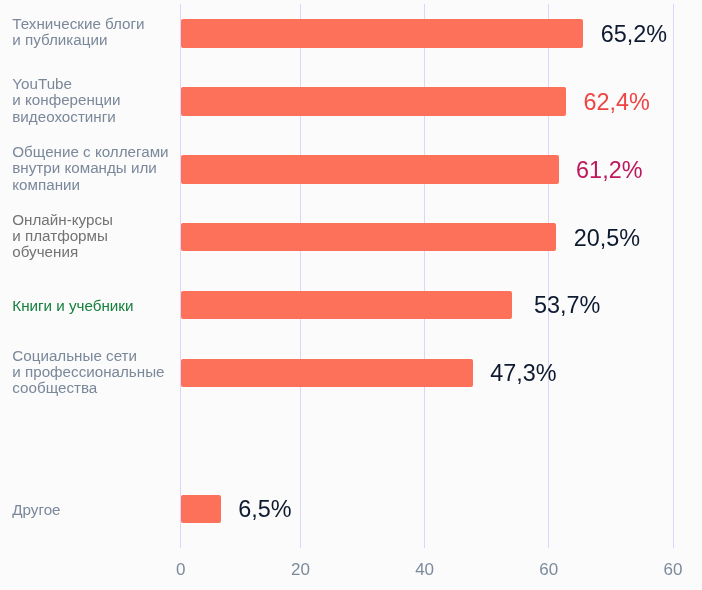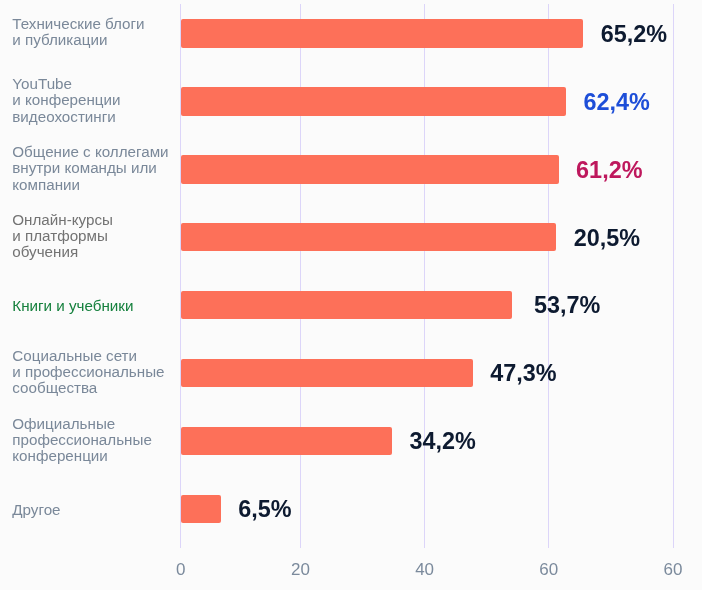--- a/index.html
+++ b/index.html
@@ -37,21 +37,21 @@
   .lines2{top:-3.25px}     
   .lines3{top:-11.15px}    
 
   .bar{position:absolute;left:180.8px;top:0;height:28.3px;
        background:#fd7059;border-radius:2px;}
   .w0{width:402.61px} .w1{width:385.32px} .w2{width:377.91px} .w3{width:375.44px}
   .w4{width:331.60px} .w5{width:292.08px} .w6{width:211.19px} .w7{width:40.14px}
 
   .value-label{
     position:absolute;top:2.35px;transform:translateZ(0);color:#0d1a30;
-    font-size:23.4px;font-weight:bold;line-height:24.2px;
+    font-size:23.4px;font-weight:normal;line-height:24.2px;
     letter-spacing:0;white-space:nowrap;
   }
   .v0{left:600.81px} .v1{left:583.52px} .v2{left:576.11px} .v3{left:573.64px}
   .v4{left:534px} .v5{left:490.28px} .v6{left:409.39px} .v7{left:238.34px}
 
   
   .plot-axis{position:absolute;left:0;top:0;width:702px;height:590px;}
   .tick-label{position:absolute;top:560.6px;color:#7b8a9c;font-size:17px;
               line-height:17px;transform:translate3d(-50%,0,0);white-space:nowrap;}
   .t0{left:180.8px} .t1{left:300.4px} .t2{left:424.6px}
@@ -77,21 +77,21 @@
 и публикации</div>
       <div class="bar w0" style="background: rgb(253, 112, 89);"></div>
       <div class="value-label v0" style="color: rgb(13, 26, 48);">65,2%</div>
     </div>
 
     <div class="bar-row r1">
       <div class="category-label lines3" style="color: rgb(122, 136, 153);">YouTube
 и конференции
 видеохостинги</div>
       <div class="bar w1" style="background: rgb(253, 112, 89);"></div>
-      <div class="value-label v1" style="color: #1d4ed8;">62,4%</div>
+      <div class="value-label v1" style="color: #ef4444;">62,4%</div>
     </div>
 
     <div class="bar-row r2">
       <div class="category-label lines3" style="color: rgb(122, 136, 153);">Общение с коллегами
 внутри команды или
 компании</div>
       <div class="bar w2" style="background: rgb(253, 112, 89);"></div>
       <div class="value-label v2" style="color: #be185d;">61,2%</div>
     </div>
 
@@ -110,27 +110,20 @@
     </div>
 
     <div class="bar-row r5">
       <div class="category-label lines3" style="color: rgb(122, 136, 153);">Социальные сети
 и профессиональные
 сообщества</div>
       <div class="bar w5" style="background: rgb(253, 112, 89);"></div>
       <div class="value-label v5" style="color: rgb(13, 26, 48);">47,3%</div>
     </div>
 
-    <div class="bar-row r6">
-      <div class="category-label lines3" style="color: rgb(122, 136, 153);">Официальные
-профессиональные
-конференции</div>
-      <div class="bar w6" style="background: rgb(253, 112, 89);"></div>
-      <div class="value-label v6" style="color: rgb(13, 26, 48);">34,2%</div>
-    </div>
 
     <div class="bar-row r7">
       <div class="category-label lines1" style="color: rgb(122, 136, 153);">Другое</div>
       <div class="bar w7" style="background: rgb(253, 112, 89);"></div>
       <div class="value-label v7" style="color: rgb(13, 26, 48);">6,5%</div>
     </div>
 
   </div>
 
   <div class="plot-axis">

